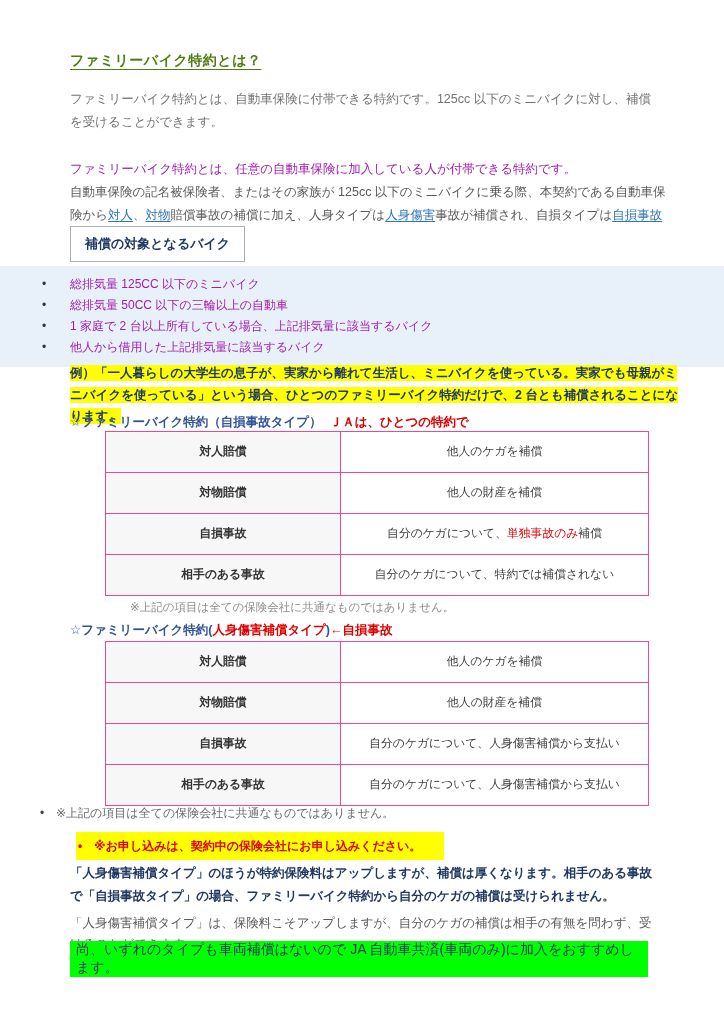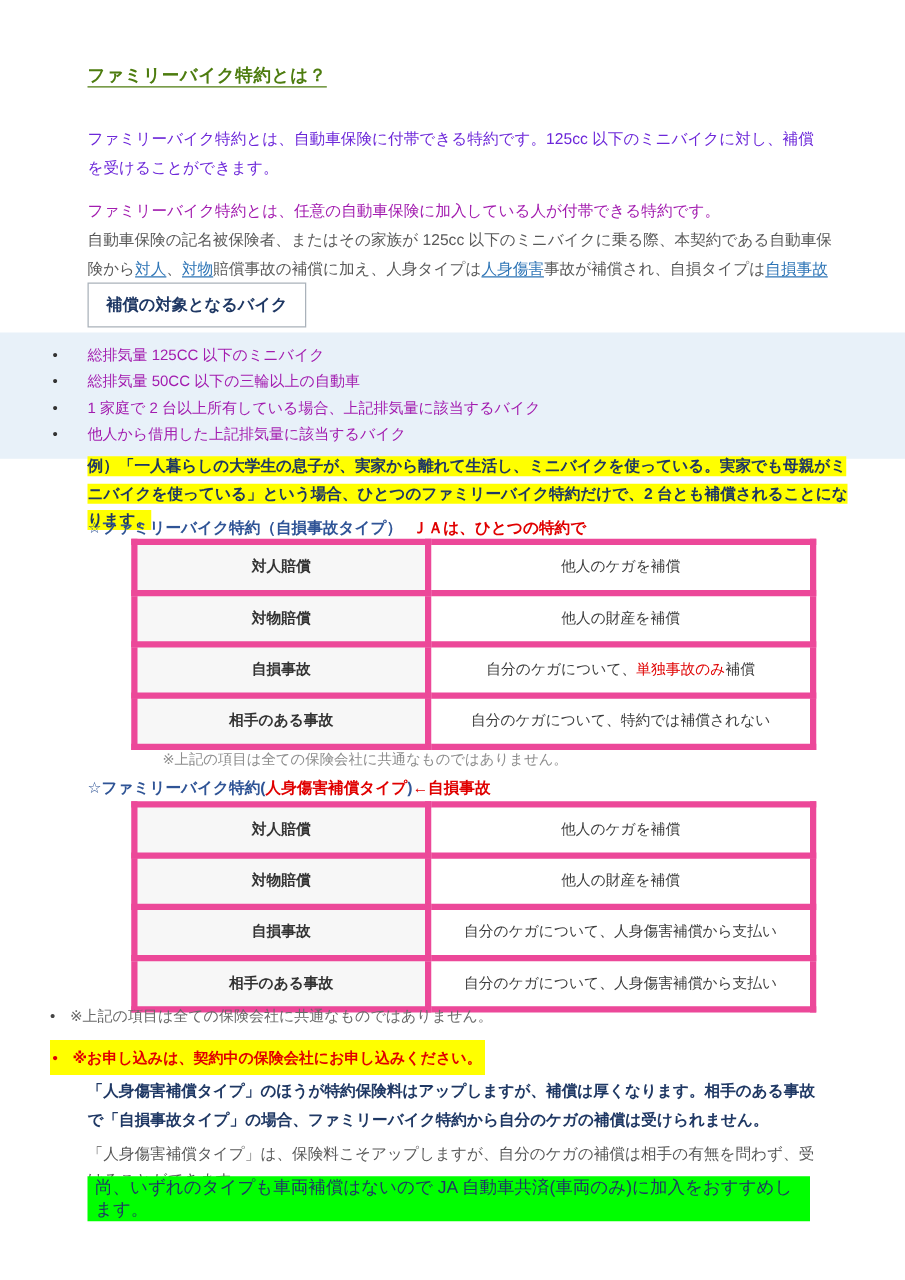--- a/index.html
+++ b/index.html
@@ -9,21 +9,21 @@
     position:relative; width:724px; height:1024px; margin:0 auto;
     background:#ffffff; overflow:hidden;
     color:#595959; font-size:12.5px;
   }
   .abs { position:absolute; }
 
   .title {
     top:52px; left:70px; font-size:14px; font-weight:bold; color:#4d7c0f;
     text-decoration:underline; text-underline-offset:4px; letter-spacing:.5px;
   }
-  .p1 { top:88px; left:70px; width:592px; line-height:23px; color:#6d28d9;margin-top:12px; }
+  .p1 { top:88px; left:70px; width:592px; line-height:23px; color:#737373; }
   .subtitle {
     top:132px; left:70px; font-size:13px; font-weight:bold; color:#333333;
     text-decoration:underline; text-underline-offset:4px;
   }
   .p2 { top:159px; left:70px; width:592px; line-height:21px; color:#a21caf; }
   .p3 { top:181px; left:70px; width:596px; line-height:23px; color:#595959; }
   .link { color:var(--link,#2E75B6); text-decoration:underline; text-underline-offset:2px; cursor:pointer; }
 
   .box {
     top:226px; left:70px; display:inline-block;
@@ -52,35 +52,35 @@
   .h-plan1 { top:414px; }
   .h-plan2 { top:622px; }
   .blue { color:var(--blue,#2F5496); }
   .red  { color:var(--red,#E00000); }
   .sp   { margin-left:8px; }
 
   .ctable { left:105px; width:543px; border-collapse:collapse; table-layout:fixed; }
   .t1 { top:431px; }
   .t2 { top:641px; }
   .ctable td {
-    border:5px solid #ec4899; height:41px; text-align:center; vertical-align:middle;
+    border:1px solid #ec4899; height:41px; text-align:center; vertical-align:middle;
     font-size:11.8px; color:#3d3d3d; background:#ffffff;
   }
   .ctable td.lbl { width:235px; background:#F7F7F7; font-weight:bold; color:#333333; }
   .ctable td.val { width:308px; }
 
   .note1 { top:600px; left:130px; font-size:11.5px; color:#8C8C8C; }
 
   .bottom-list { top:803px; left:40px; width:640px; }
   .brow { position:relative; line-height:20px; font-size:12px; }
   .brow-plain { color:#6A6A6A; margin-bottom:9px; }
   .brow .bdot { display:inline-block; width:16px; color:#444; }
   .brow-hl {
     display:inline-block; background:var(--yellow,#FFFF00);
-    padding:4px 3px 4px 2px; color:var(--red,#E00000); font-weight:bold;
+    padding:4px 23px 4px 2px; color:var(--red,#E00000); font-weight:bold;margin-left:36px;
   }
   .brow-hl .bdot { color:var(--red,#E00000); }
 
   .pbold { top:862px; left:70px; width:592px; line-height:23px;
            color:var(--navy,#1F3864); font-weight:bold; }
   .pnormal { top:913px; left:70px; width:592px; line-height:21px; color:#595959; }
 
   .green-note {
     top:941px; left:70px; width:578px; height:36px;
     background:var(--green,#00FF00); color:var(--navy,#1F3864);

